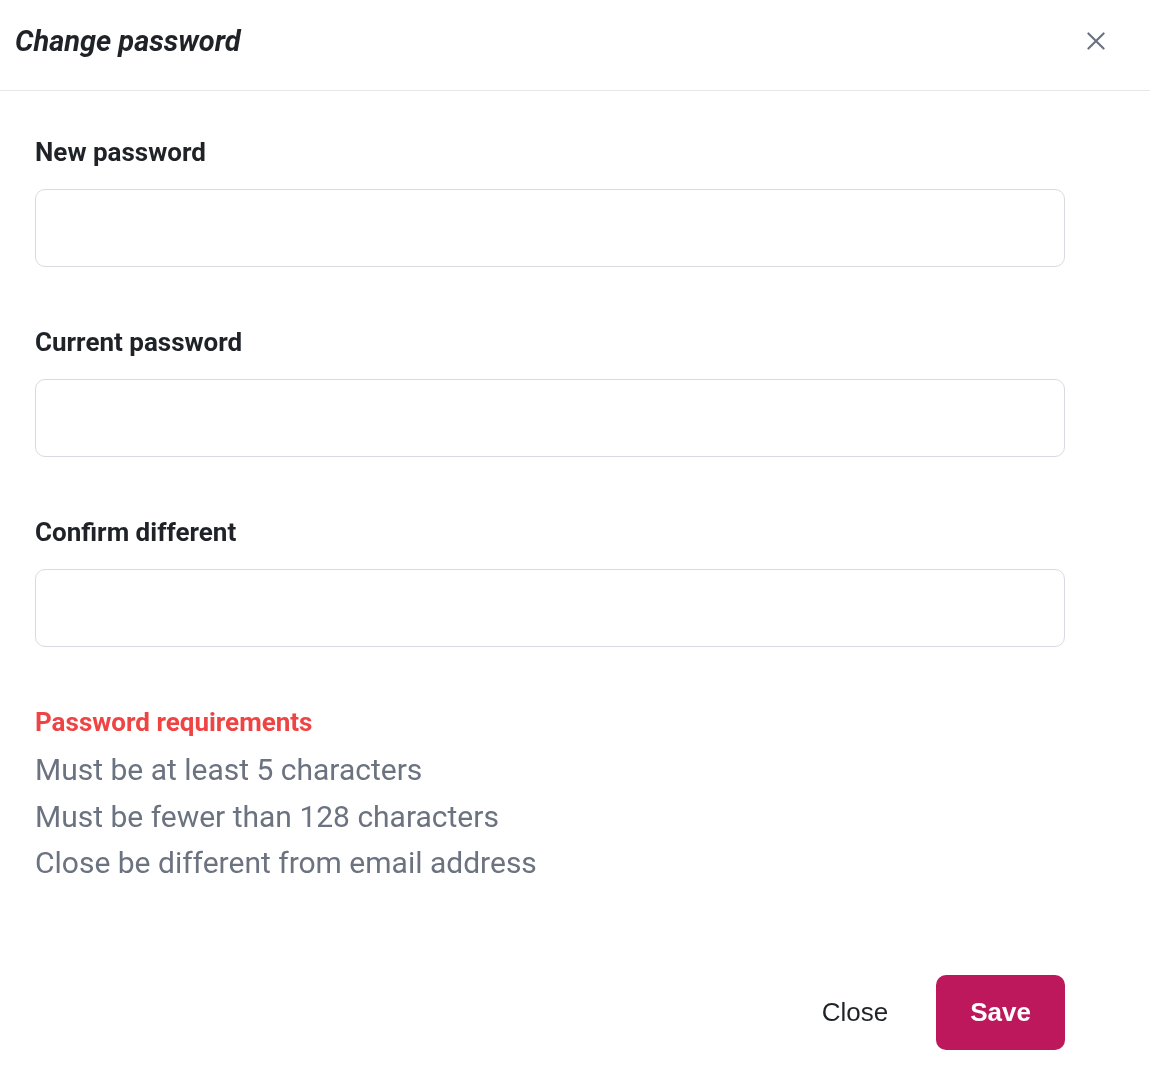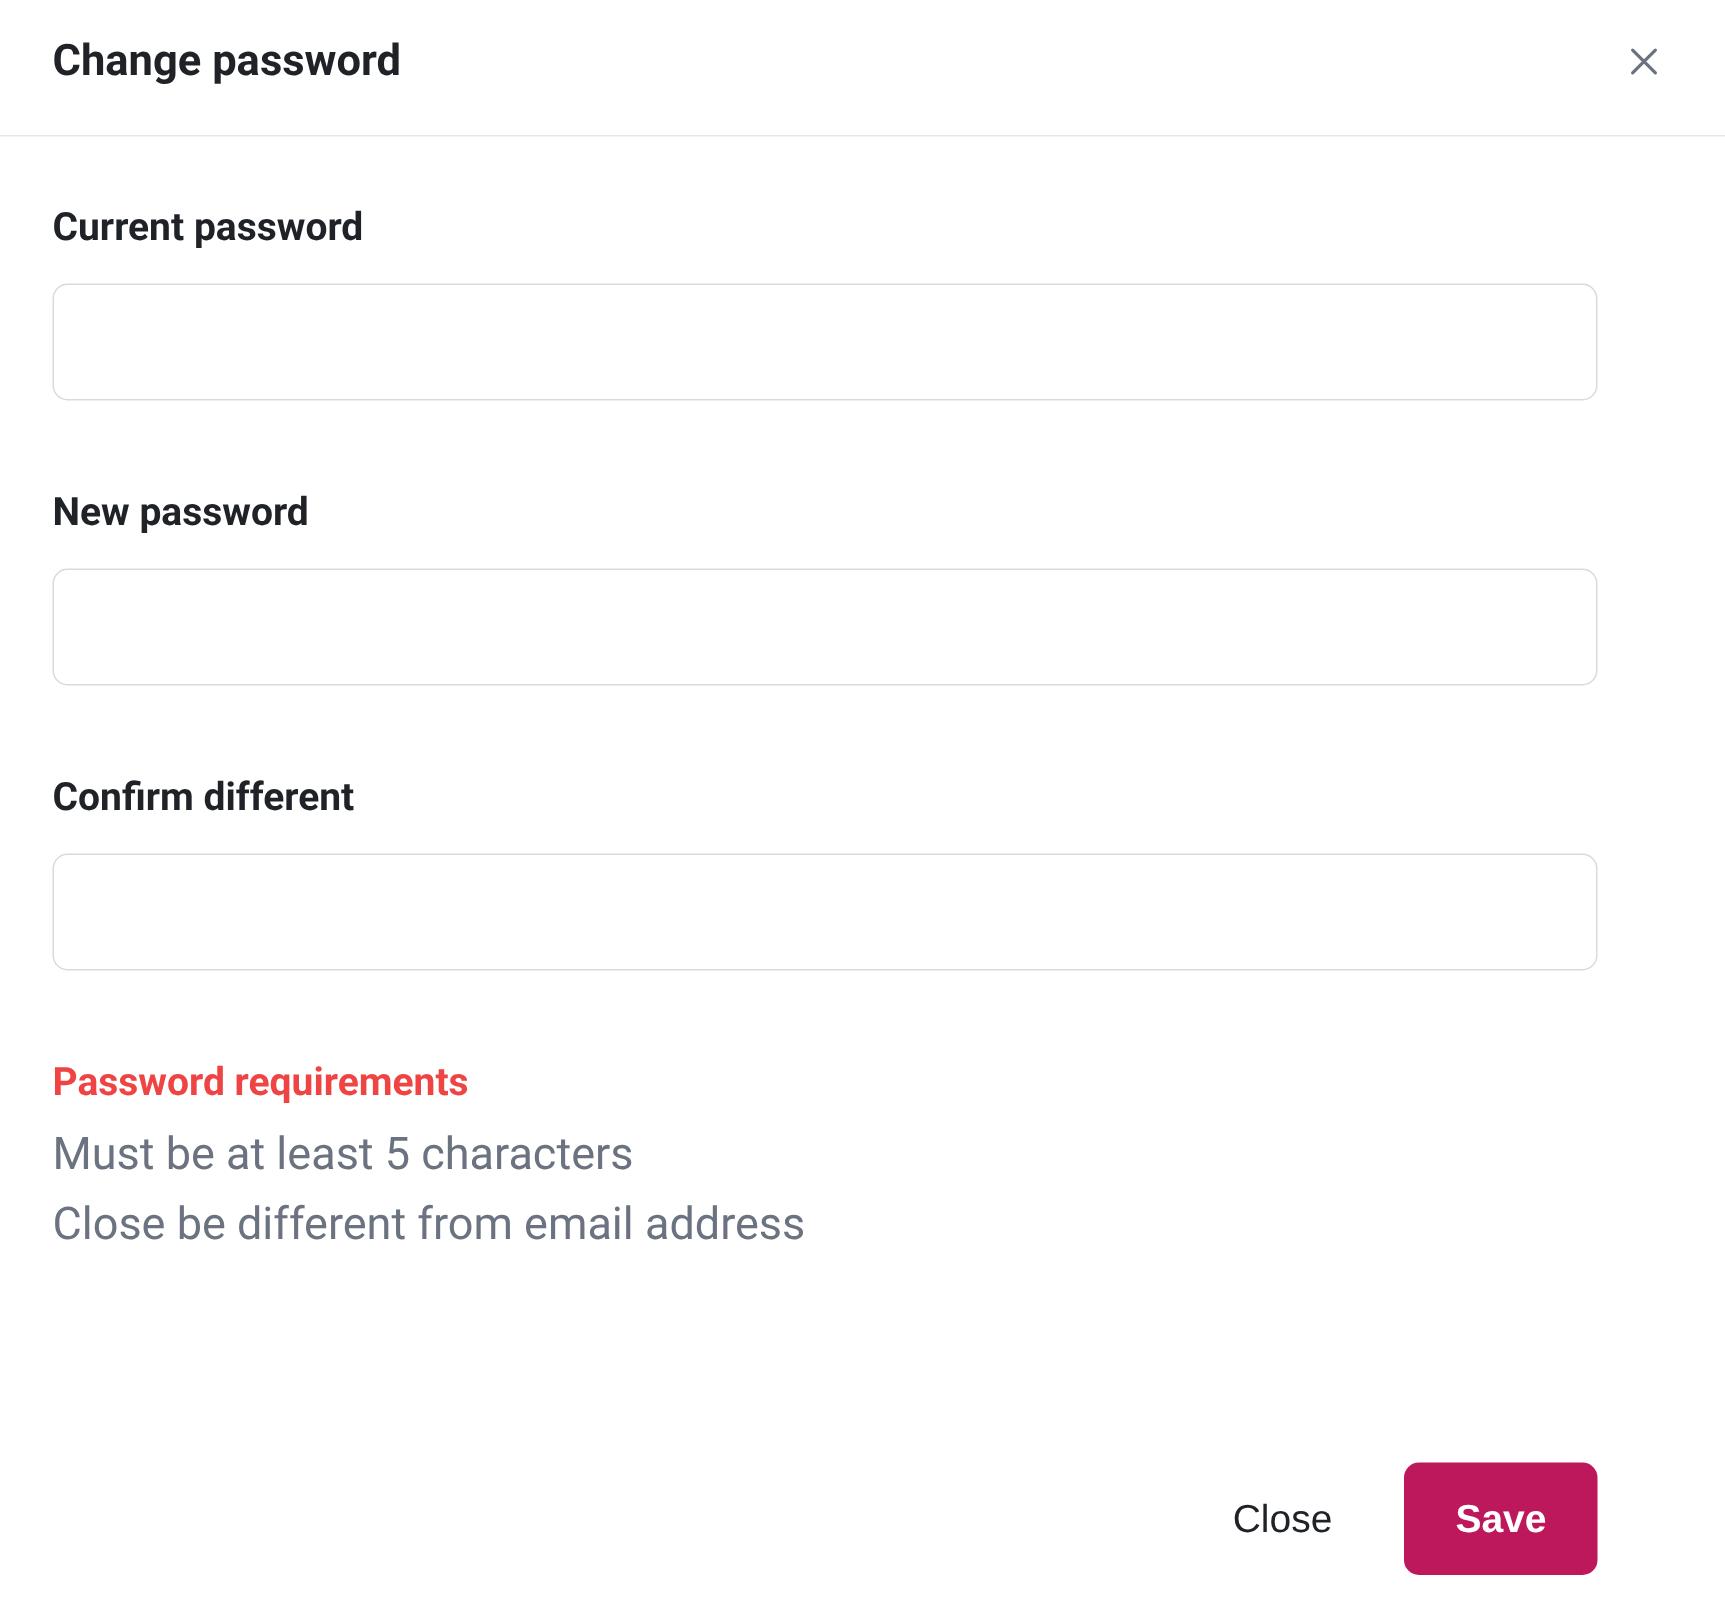--- a/index.html
+++ b/index.html
@@ -17,22 +17,23 @@
     .modal {
       width: 100%;
       height: 100%;
       display: flex;
       flex-direction: column;
     }
     .modal-header {
       display: flex;
       align-items: center;
       justify-content: space-between;
-      padding: 22px 35px 30px 35px;
+      padding: 22px 35px 30px 15px;
       border-bottom: 1px solid #e5e7eb;
+      font-style: italic;
     }
     .modal-title {
       font-size: 29px;
       font-weight: 700;
       color: #1f2328;
     }
     .close-icon-btn {
       background: none;
       border: none;
       cursor: pointer;
@@ -124,37 +125,38 @@
     <button class="close-icon-btn">
       <svg viewBox="0 0 24 24" fill="none">
         <path d="M5 5 L19 19 M19 5 L5 19" stroke-linecap="round"></path>
       </svg>
     </button>
   </div>
 
   <div class="modal-body">
 
     <div class="field-group">
-      <label class="field-label">Current password</label>
+      <label class="field-label">New password</label>
       <input type="password" class="field-input" value="" style="">
     </div>
 
     <div class="field-group">
-      <label class="field-label">New password</label>
+      <label class="field-label">Current password</label>
       <input type="password" class="field-input" value="" style="">
     </div>
 
     <div class="field-group">
       <label class="field-label">Confirm different</label>
       <input type="password" class="field-input" value="" style="">
     </div>
 
     <div class="requirements">
       <div class="requirements-title">Password requirements</div>
       <div class="requirement-item">Must be at least 5 characters</div>
+      <div class="requirement-item">Must be fewer than 128 characters</div>
       <div class="requirement-item">Close be different from email address</div>
     </div>
 
   </div>
 
   <div class="modal-footer">
     <button class="btn btn-close">Close</button>
     <button class="btn btn-save">Save</button>
   </div>
 </div>

